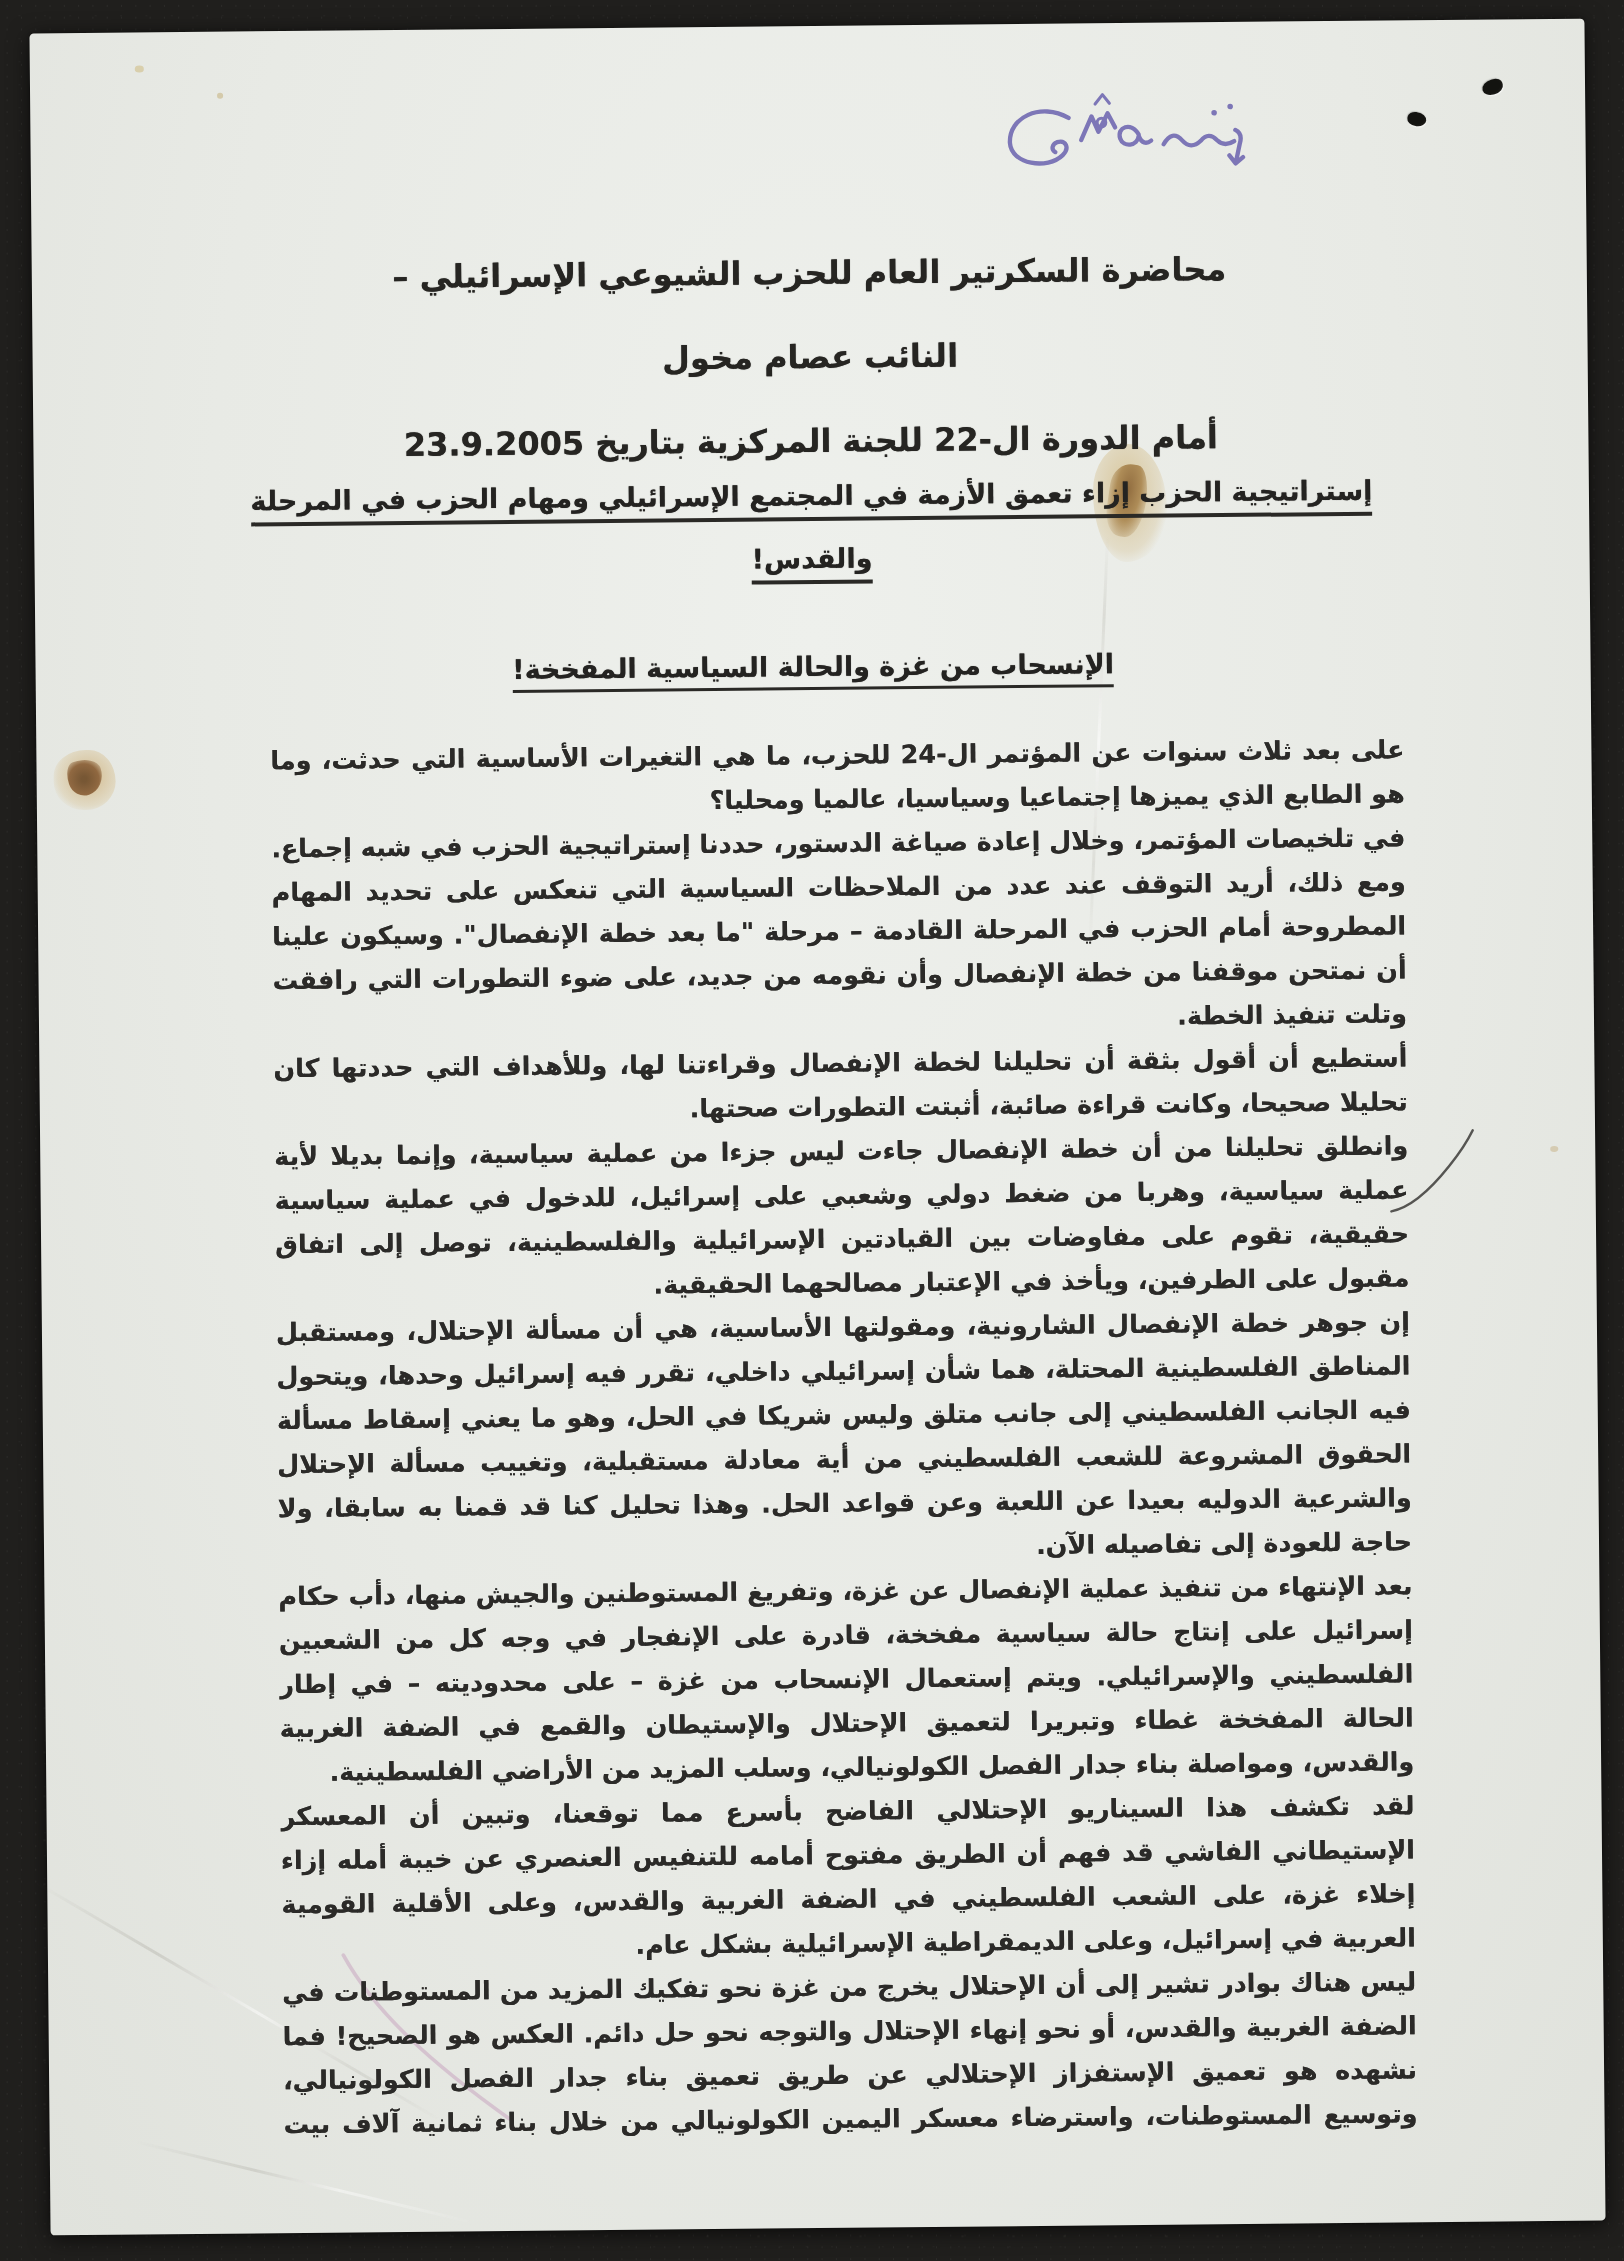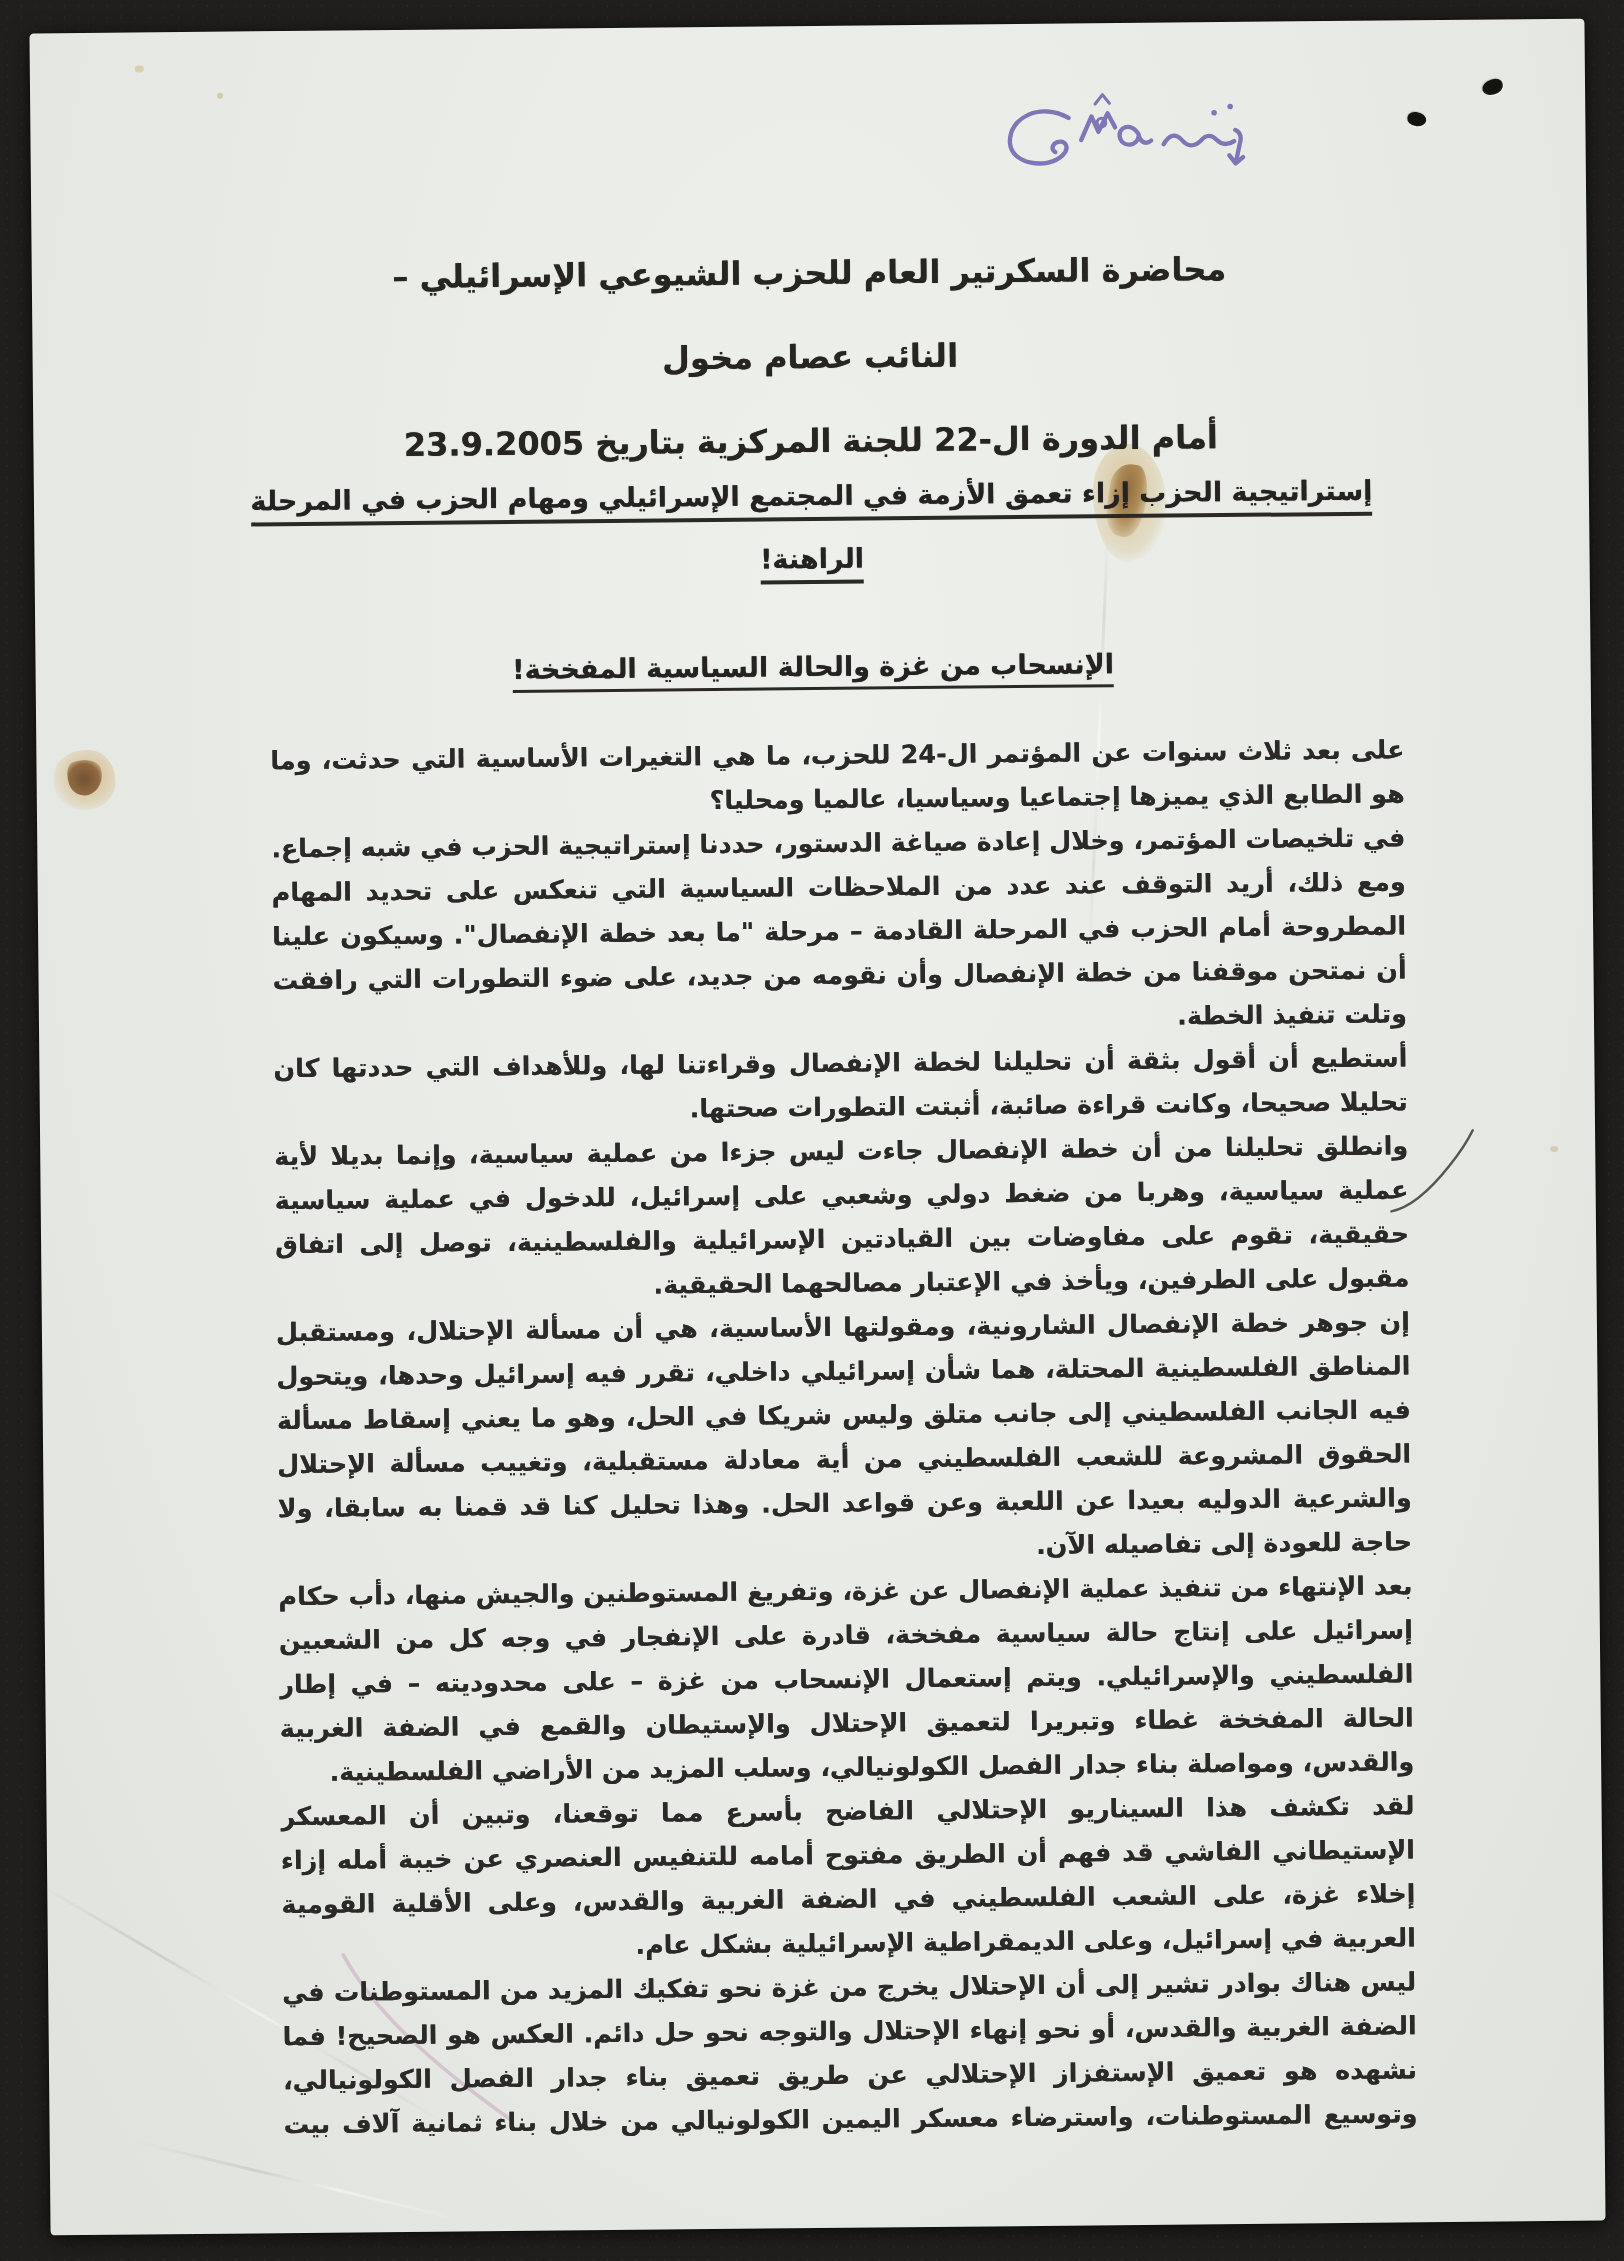--- a/index.html
+++ b/index.html
@@ -114,21 +114,21 @@
     <div>محاضرة السكرتير العام للحزب الشيوعي الإسرائيلي –</div>
     <div>النائب عصام مخول</div>
     <div>أمام الدورة ال-22 للجنة المركزية بتاريخ 23.9.2005</div>
   </header>
 
   <div class="heading">
     <div class="hline">
       <span class="ul">إستراتيجية الحزب إزاء تعمق الأزمة في المجتمع الإسرائيلي ومهام الحزب في المرحلة</span>
     </div>
     <div class="hline">
-      <span class="ul">الراهنة!</span>
+      <span class="ul">والقدس!</span>
     </div>
   </div>
 
   <div class="subheading">
     <span class="ul">الإنسحاب من غزة والحالة السياسية المفخخة!</span>
   </div>
 
   <div class="body-text">
     <p>على بعد ثلاث سنوات عن المؤتمر ال-24 للحزب، ما هي التغيرات الأساسية التي حدثت، وما هو الطابع الذي يميزها إجتماعيا وسياسيا، عالميا ومحليا؟</p>
     <p>في تلخيصات المؤتمر، وخلال إعادة صياغة الدستور، حددنا إستراتيجية الحزب في شبه إجماع. ومع ذلك، أريد التوقف عند عدد من الملاحظات السياسية التي تنعكس على تحديد المهام المطروحة أمام الحزب في المرحلة القادمة – مرحلة "ما بعد خطة الإنفصال". وسيكون علينا أن نمتحن موقفنا من خطة الإنفصال وأن نقومه من جديد، على ضوء التطورات التي رافقت وتلت تنفيذ الخطة.</p>

